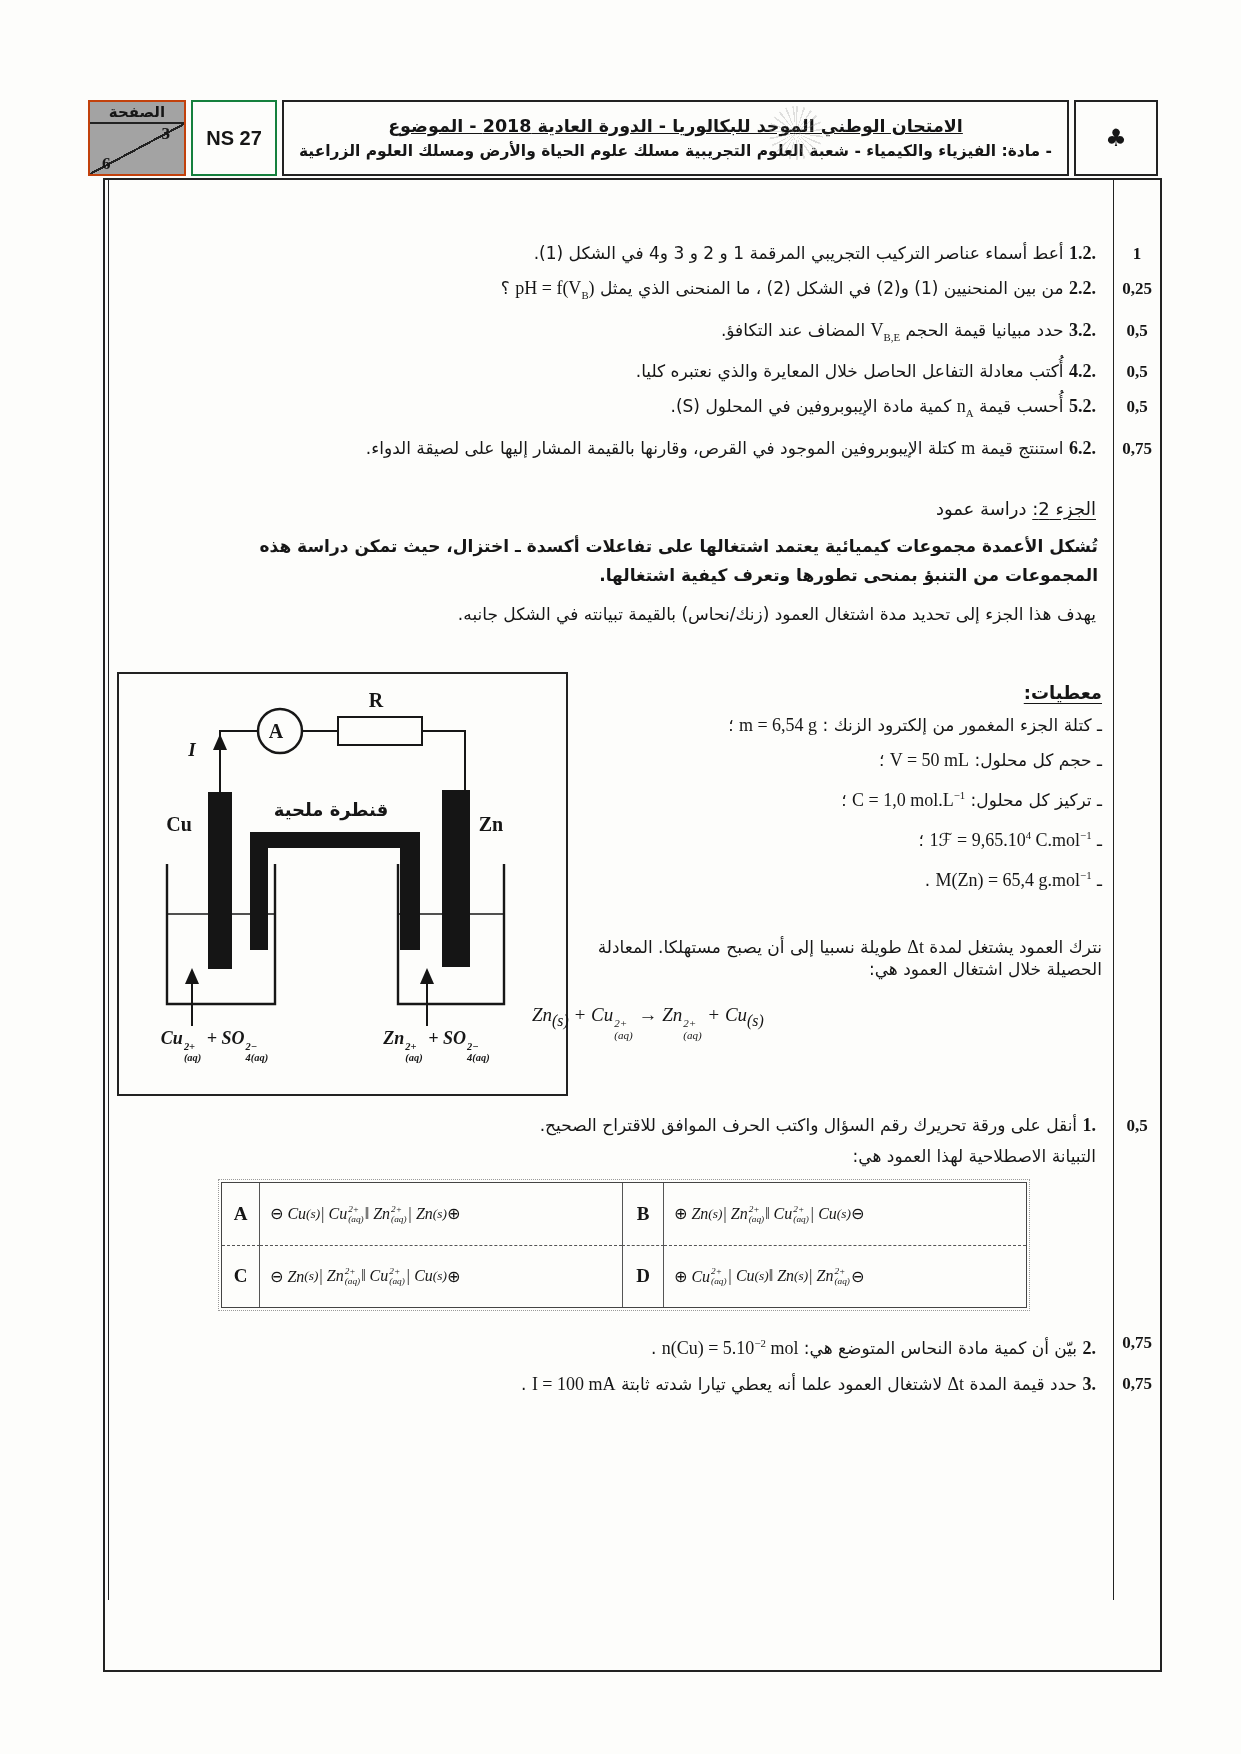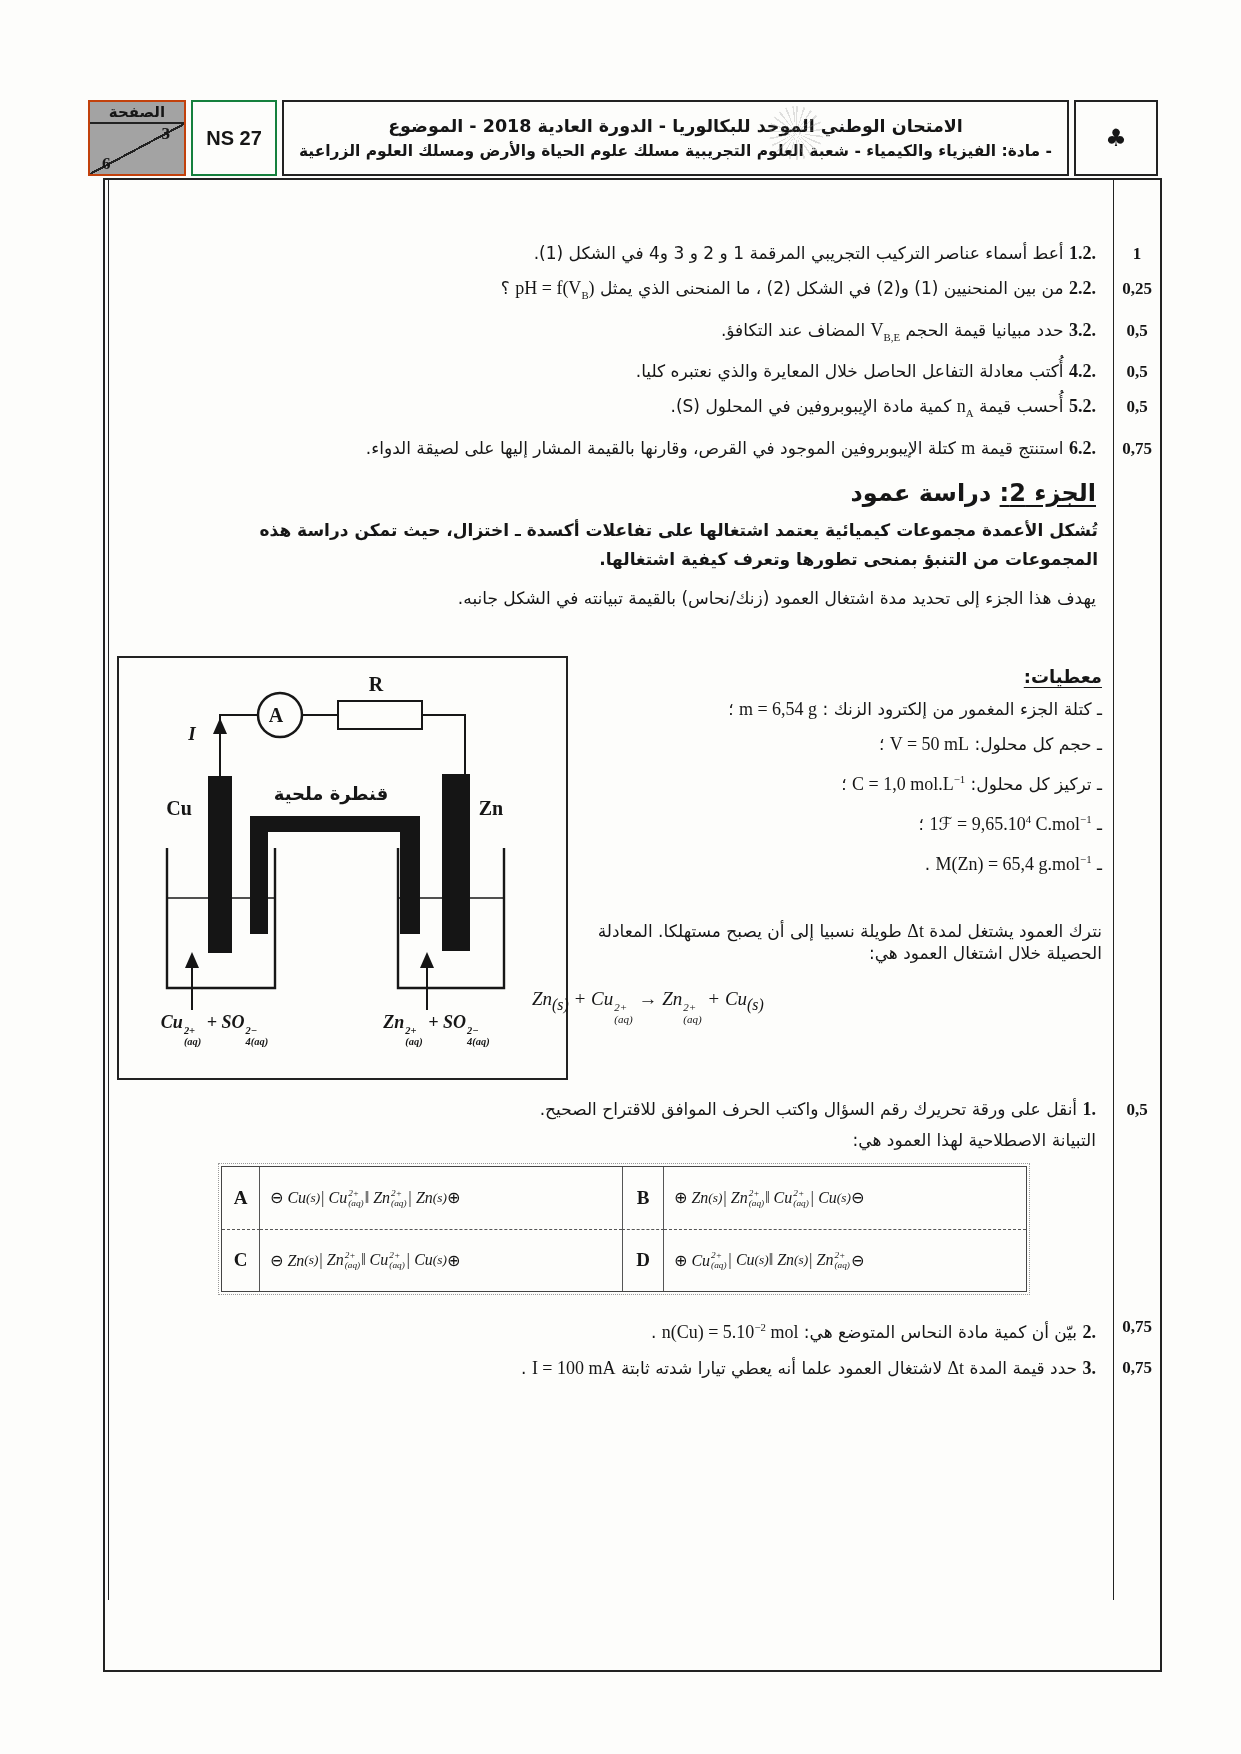--- a/index.html
+++ b/index.html
@@ -10,40 +10,40 @@
   .page-box{width:94px;border:2px solid #c2410c;display:flex;flex-direction:column;background:#a3a3a3;justify-content:center;}
   .page-box .lbl{border-bottom:2px solid #222;text-align:center;font-weight:bold;font-size:15px;line-height:20px;}
   .page-frac{flex:1;position:relative;
      background:linear-gradient(to bottom right,transparent 48.8%,#222 48.8%,#222 51.2%,transparent 51.2%);}
   .page-frac .cur{position:absolute;top:0;right:14px;font-weight:bold;font-size:17px;font-family:"Liberation Serif",serif;}
   .page-frac .tot{position:absolute;bottom:0;left:12px;font-weight:bold;font-size:17px;font-family:"Liberation Serif",serif;}
   .ns-box{width:82px;border:2px solid #15803d;margin-left:5px;display:flex;align-items:center;justify-content:center;
           font-weight:bold;font-size:20px;font-family:"Liberation Sans",sans-serif;}
   .title-box{flex:1;border:2px solid #222;margin-left:5px;direction:rtl;display:flex;flex-direction:column;
              justify-content:center;text-align:center;position:relative;}
-  .title-box .t1{font-weight:bold;font-size:17.5px;line-height:26px;}
+  .title-box .t1{font-weight:bold;font-size:17.5px;line-height:26px;text-decoration:underline;}
   .title-box .t2{font-weight:bold;font-size:15.5px;line-height:24px;}
   .sunburst{position:absolute;left:485px;top:4px;width:54px;height:54px;border-radius:50%;opacity:.30;
             background:repeating-conic-gradient(#999 0deg 4deg,transparent 4deg 16deg);}
   .clover-box{width:80px;border:2px solid #222;margin-left:5px;display:flex;align-items:center;justify-content:center;
               font-size:24px;}
   
   .main-box{position:absolute;left:103px;top:178px;width:1055px;height:1422px;border:2px solid #222;background:#fdfdfb;}
   .main-box::before{content:"";position:absolute;left:3px;top:0;bottom:0;width:1px;background:#222;}
   .main-box::after{content:"";position:absolute;right:46px;top:0;bottom:0;width:1px;background:#222;}
   .content{position:absolute;left:12px;right:58px;top:0;bottom:0;direction:rtl;font-size:17px;}
   .qrow{position:relative;line-height:35px;padding-right:6px;}
   .mark{position:absolute;right:-58px;top:0;width:46px;text-align:center;font-weight:bold;font-size:17px;
         font-family:"Liberation Serif",serif;direction:ltr;}
   .qnum{font-family:"Liberation Serif",serif;font-weight:bold;font-size:18px;}
   .frm{font-family:"Liberation Serif","DejaVu Sans",serif;font-size:18px;unicode-bidi:isolate;}
   .frm sub,.frm sup{font-size:0.60em;}
   .stk{display:inline-flex;flex-direction:column;align-items:flex-start;font-size:0.58em;line-height:1.08;
        vertical-align:-0.55em;margin:0 1px 0 1px;}
-  .part-title{margin-top:12px;padding-right:6px;font-weight:bold;font-size:24px;line-height:30px;}
+  .part-title{margin-top:28px;padding-right:6px;font-weight:normal;font-size:18px;line-height:30px;}
   .u{text-decoration:underline;text-underline-offset:4px;}
   .intro{margin-top:8px;padding-right:4px;font-weight:bold;width:885px;line-height:29px;}
   .aim{margin-top:10px;padding-right:6px;line-height:28px;}
   
   .fig-row{margin-top:6px;}
   .figure{float:left;width:447px;height:420px;border:2px solid #222;position:relative;margin-top:38px;background:#fdfdfb;}
   .figlabel{position:absolute;transform:translate(-50%,-50%);font-family:"Liberation Serif",serif;
             font-weight:bold;font-size:20px;white-space:nowrap;direction:ltr;}
   .figlabel.ar{font-family:"DejaVu Sans",sans-serif;font-size:18px;direction:rtl;}
   .figlabel.it{font-style:italic;}

